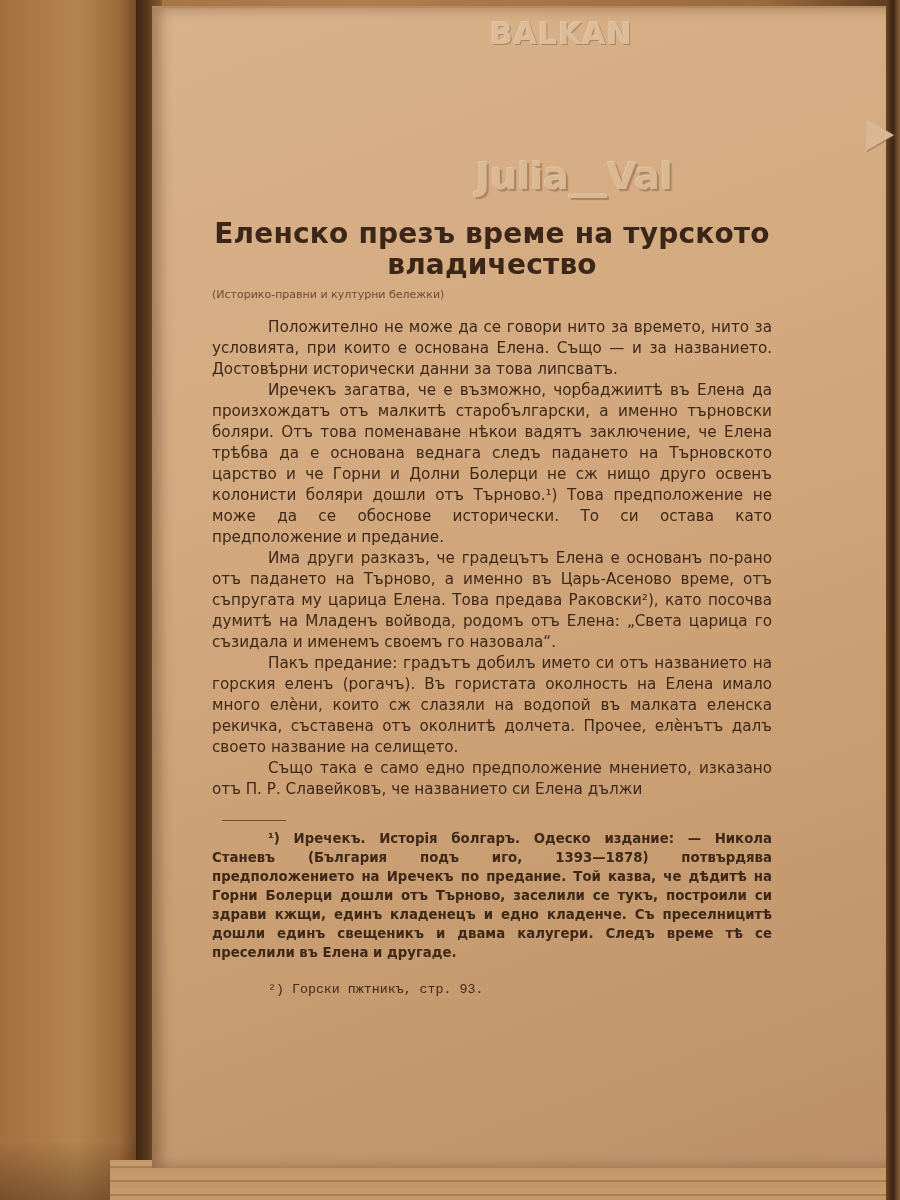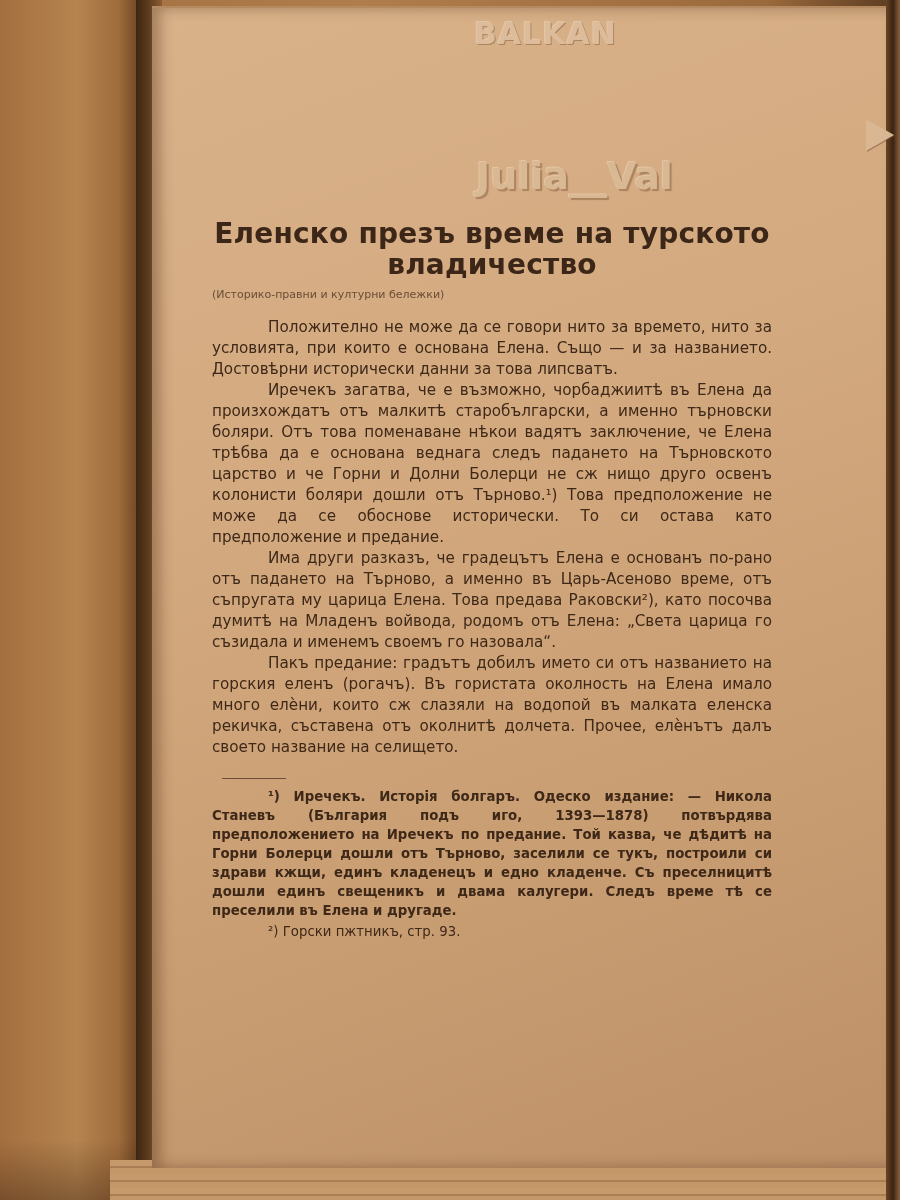--- a/index.html
+++ b/index.html
@@ -41,21 +41,21 @@
   .page-edge-right {
     position: absolute; right: 0; top: 0; width: 14px; height: 1200px;
     background: linear-gradient(90deg, #6a4424 0%, #3a2412 50%, #8a6240 100%);
   }
   
   .watermark {
     position: absolute; left: 466px; top: 14px; width: 430px; height: 190px;
     pointer-events: none;
   }
   .wm-balkan {
-    position: absolute; left: 8px; top: 2px;
+    position: absolute; left: 24px; top: 2px;
     font-family: "DejaVu Sans", sans-serif; font-weight: bold; font-size: 30px;
     letter-spacing: 1px; color: #dcbc9a;
     text-shadow: 1px 1px 0 rgba(120,80,50,0.45), -1px -1px 0 rgba(255,240,220,0.35);
   }
   .wm-auction {
     position: absolute; left: 0; top: 18px;
     font-family: "DejaVu Sans", sans-serif; font-weight: bold; font-size: 92px;
     letter-spacing: -2px; color: #d9b894;
     text-shadow: 2px 2px 1px rgba(120,80,50,0.45), -1px -1px 0 rgba(255,240,220,0.35);
   }
@@ -94,21 +94,21 @@
     margin: 0; font-size: 15.2px; line-height: 21px; text-align: justify;
     text-indent: 56px; color: #3e2818;
   }
   .footnote-rule {
     width: 64px; height: 1px; background: #6e4e38; margin: 20px 0 8px 10px;
   }
   .footnotes p {
     margin: 0; font-size: 13.3px; line-height: 19px; text-align: justify;
     text-indent: 56px; color: #3e2818; font-weight: bold;
   }
-  .footnotes p.fn2 { font-weight: normal; margin-top: 2px; }
+  .footnotes p.fn2 { font-weight: normal; margin-top: 18px; font-family: Liberation Mono, monospace; }
 </style>
 </head>
 <body>
 
 <div class="scene">
   <div class="left-page">
     <div class="bottom-shadow"></div>
   </div>
   <div class="gutter"></div>
   <div class="page-edge-bottom"></div>
@@ -122,20 +122,21 @@
   </div>
 
   <div class="content">
     <h1 class="title">Еленско презъ време на турското владичество</h1>
     <div class="subtitle">(Историко-правни и културни бележки)</div>
     <div class="body-text">
       <p>Положително не може да се говори нито за времето, нито за условията, при които е основана Елена. Също — и за названието. Достовѣрни исторически данни за това липсватъ.</p>
       <p>Иречекъ загатва, че е възможно, чорбаджиитѣ въ Елена да произхождатъ отъ малкитѣ старобългарски, а именно търновски боляри. Отъ това поменаване нѣкои вадятъ заключение, че Елена трѣбва да е основана веднага следъ падането на Търновското царство и че Горни и Долни Болерци не сж нищо друго освенъ колонисти боляри дошли отъ Търново.¹) Това предположение не може да се обоснове исторически. То си остава като предположение и предание.</p>
       <p>Има други разказъ, че градецътъ Елена е основанъ по-рано отъ падането на Търново, а именно въ Царь-Асеново време, отъ съпругата му царица Елена. Това предава Раковски²), като посочва думитѣ на Младенъ войвода, родомъ отъ Елена: „Света царица го съзидала и именемъ своемъ го назовала“.</p>
       <p>Пакъ предание: градътъ добилъ името си отъ названието на горския еленъ (рогачъ). Въ гористата околность на Елена имало много елѐни, които сж слазяли на водопой въ малката еленска рекичка, съставена отъ околнитѣ долчета. Прочее, елѐнътъ далъ своето название на селището.</p>
+      <p>Също така е само едно предположение мнението, изказано отъ П. Р. Славейковъ, че названието си Елена дължи</p>
     </div>
     <div class="footnote-rule"></div>
     <div class="footnotes">
       <p>¹) Иречекъ. Исторія болгаръ. Одеско издание: — Никола Станевъ (България подъ иго, 1393—1878) потвърдява предположението на Иречекъ по предание. Той казва, че дѣдитѣ на Горни Болерци дошли отъ Търново, заселили се тукъ, построили си здрави кжщи, единъ кладенецъ и едно кладенче. Съ преселницитѣ дошли единъ свещеникъ и двама калугери. Следъ време тѣ се преселили въ Елена и другаде.</p>
       <p class="fn2">²) Горски пжтникъ, стр. 93.</p>
     </div>
   </div>
 </div>
 
 </body></html>

